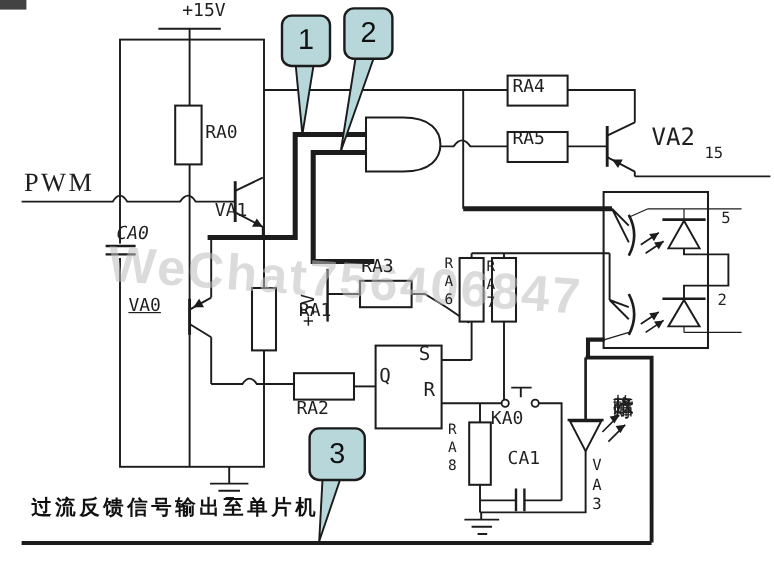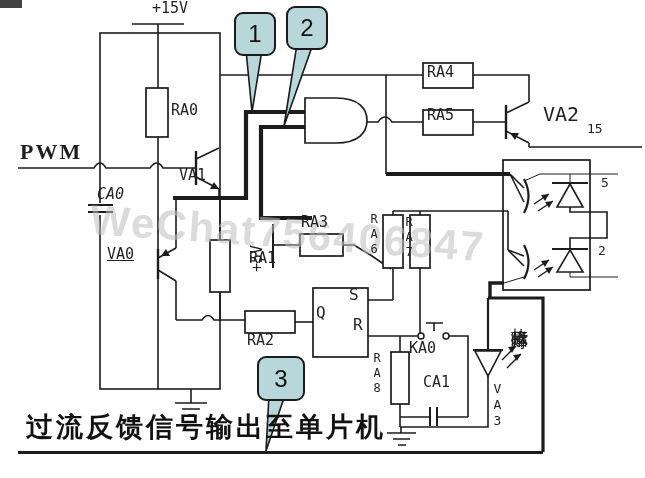--- a/index.html
+++ b/index.html
@@ -1,28 +1,28 @@
 <!DOCTYPE html>
 <html><head>
 <meta charset="utf-8">
 <style>
   html,body{margin:0;padding:0;background:#fff;}
   #stage{position:relative;width:645px;height:478px;background:#ffffff;overflow:hidden;
          font-family:"DejaVu Sans Mono",monospace;}
   #wires{position:absolute;left:0;top:0;z-index:1;}
   .lbl{position:absolute;z-index:4;color:#1f1f1f;font-size:15px;line-height:1;white-space:nowrap;}
   .mono{font-family:"DejaVu Sans Mono",monospace;}
-  .pwm{font-family:"Liberation Serif",serif;font-weight:bold;font-size:22px;letter-spacing:2px;text-align:center;}
+  .pwm{font-family:"Liberation Serif",serif;font-weight:normal;font-size:22px;letter-spacing:2px;text-align:center;}
   .vert{writing-mode:vertical-rl;text-orientation:upright;letter-spacing:1px;}
   .rot90{transform:rotate(-90deg);transform-origin:left top;}
   .pin{font-size:13px;}
   .callout{position:absolute;z-index:6;background:#b7d7da;border:2px solid #1b1b1b;border-radius:9px;
            display:flex;align-items:center;justify-content:center;font-size:24px;color:#111;
            font-family:"Liberation Sans",sans-serif;}
-  .caption{font-family:"Liberation Sans",sans-serif;font-weight:bold;font-size:27px;
+  .caption{font-family:"Liberation Sans",sans-serif;font-weight:bold;font-size:17px;
            letter-spacing:3px;color:#111;}
   #watermark{position:absolute;left:92px;top:196px;z-index:3;font-family:"Liberation Sans",sans-serif;
              font-weight:bold;font-size:42px;letter-spacing:2px;color:#bfbfbf;opacity:.55;
              transform:rotate(4deg);transform-origin:left top;pointer-events:none;}
   #corner{position:absolute;left:0;top:0;width:22px;height:8px;background:#424242;z-index:5;}
   .fault{font-size:17px;}
 </style>
 </head>
 <body>
 

